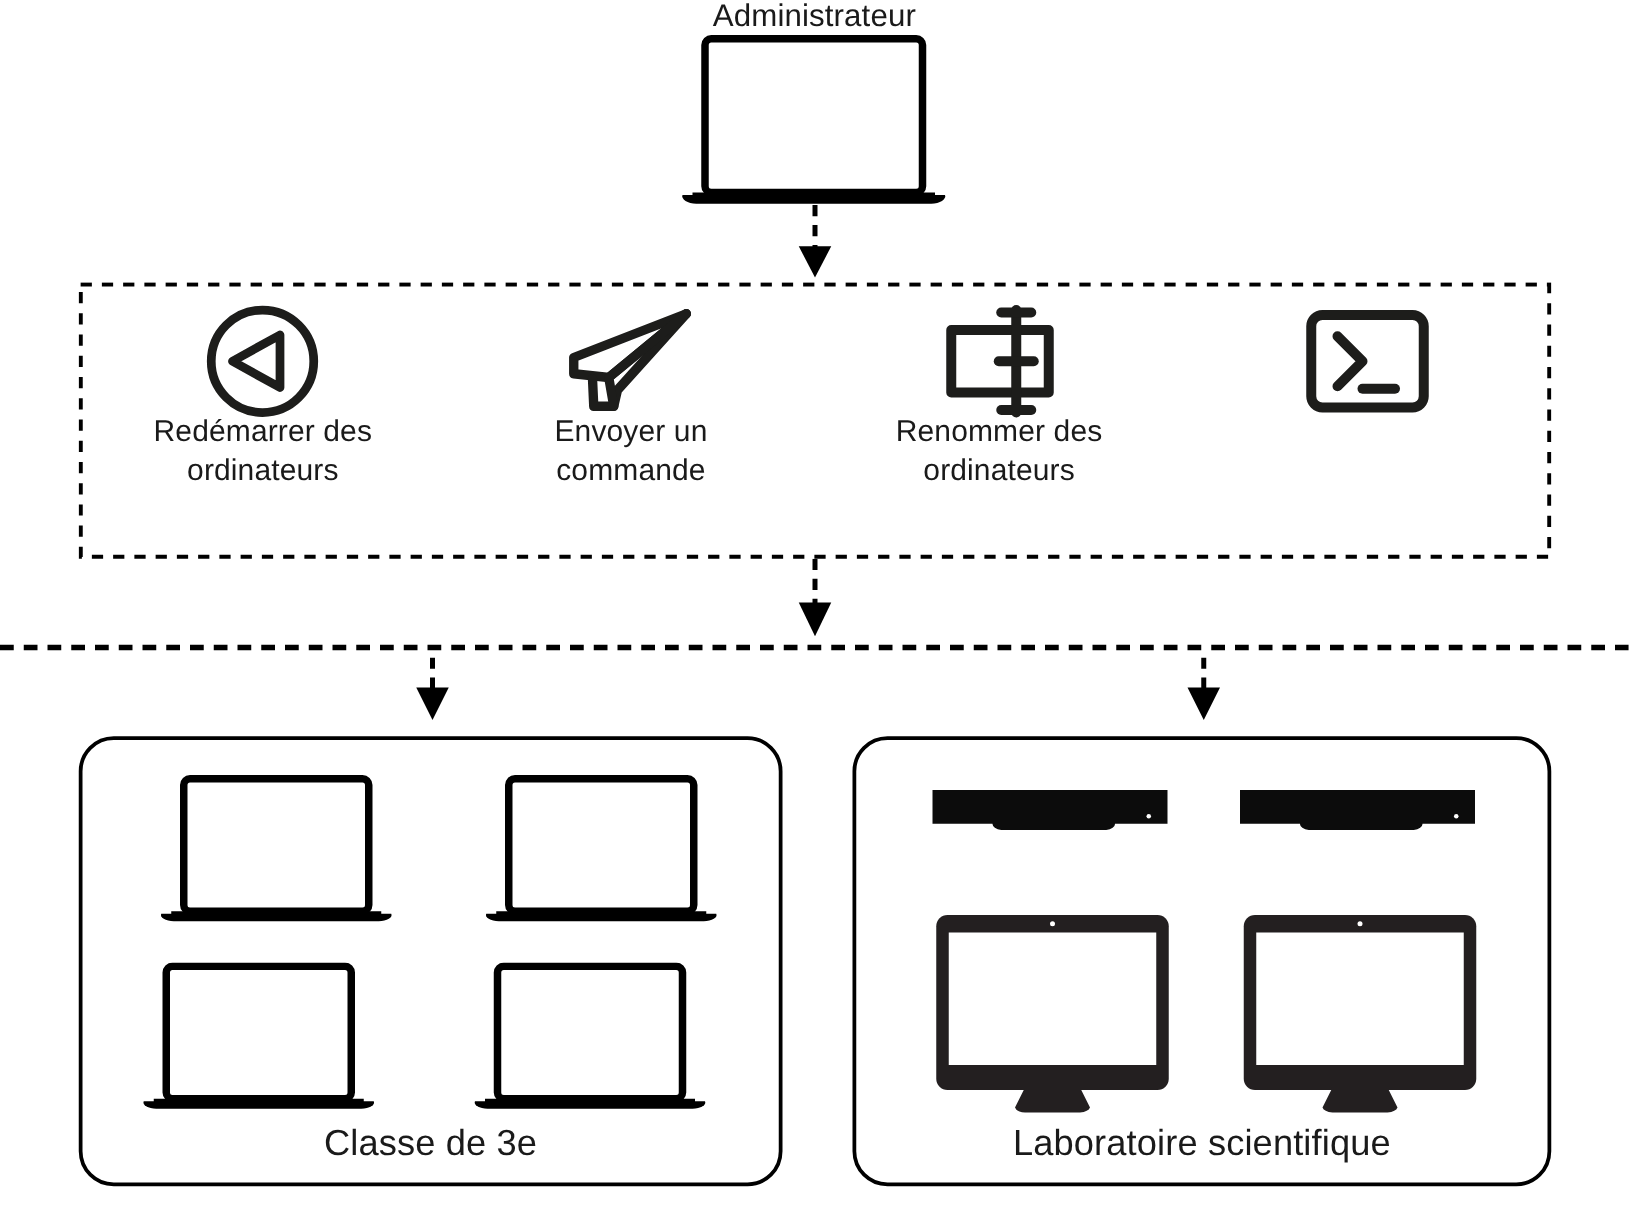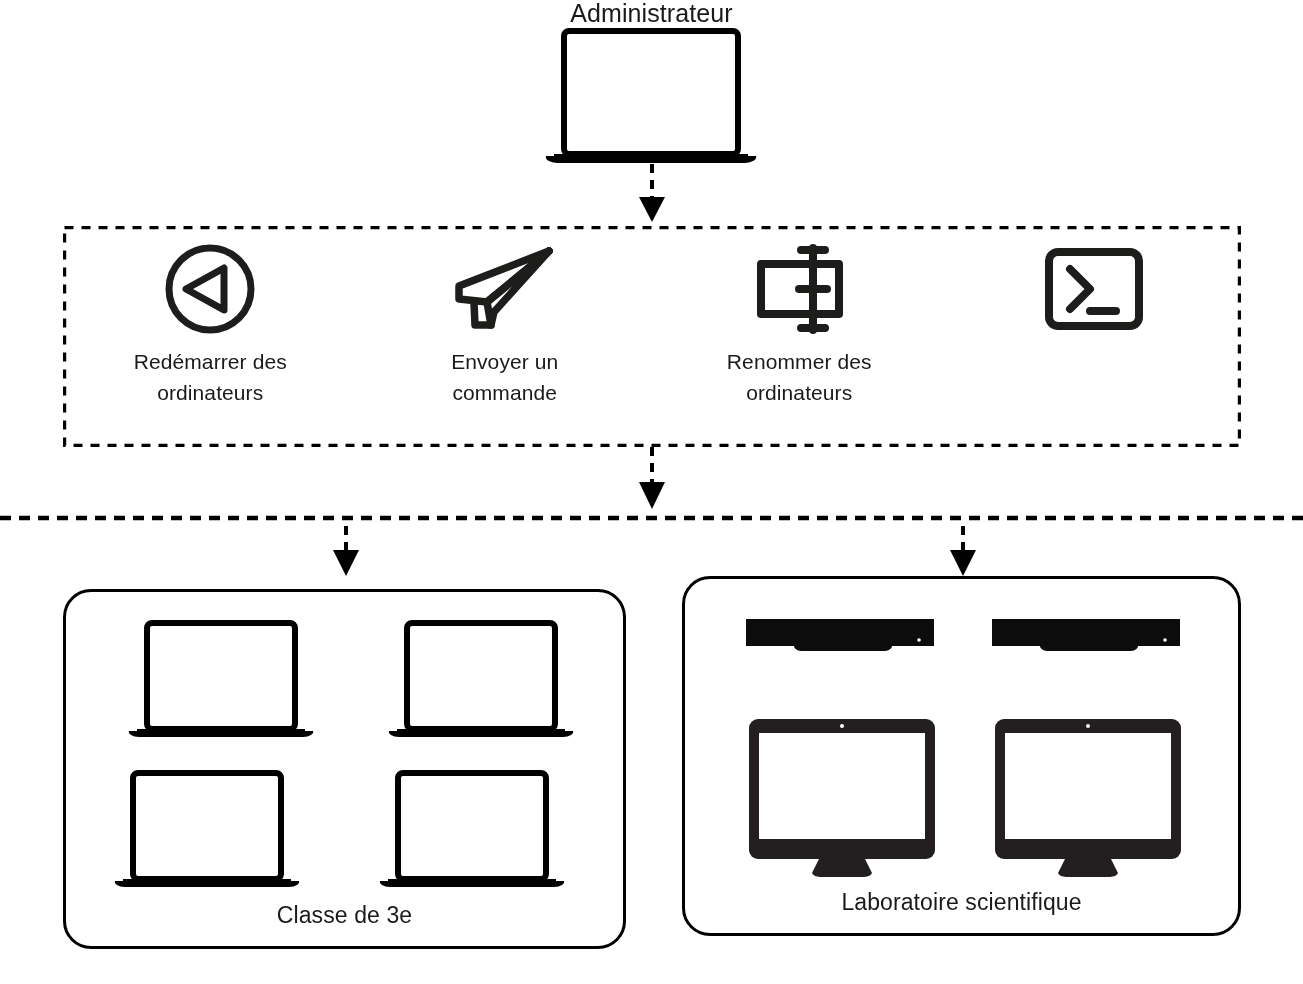--- a/index.html
+++ b/index.html
@@ -26,37 +26,37 @@
   #actions-row{
     position:absolute;left:63px;top:226px;width:1178px;height:221px;
     display:flex;align-items:flex-start;justify-content:space-around;
     padding-top:22px;box-sizing:border-box;
   }
   .action-item{
     width:250px;display:flex;flex-direction:column;align-items:center;
   }
   .action-icon{height:82px;display:flex;align-items:center;justify-content:center;}
   .action-label{
-    margin-top:16px;text-align:center;font-size:21px;line-height:31px;color:#1a1a1a;
+    margin-top:0;text-align:center;font-size:24px;line-height:31px;color:#1a1a1a;
     white-space:pre-line;letter-spacing:.1px;
   }
 
   
   #divider{position:absolute;left:0;top:511px;width:1303px;height:14px;}
 
   
   .group-box{
     position:absolute;box-sizing:border-box;
     border:3px solid #000;border-radius:28px;background:#fff;
   }
   #group-left{left:63px;top:589px;width:563px;height:360px;}
-  #group-right{left:682px;top:576px;width:559px;height:360px;}
+  #group-right{left:682px;top:589px;width:559px;height:360px;}
   .group-label{
     position:absolute;left:0;bottom:16px;width:100%;text-align:center;
-    font-size:23px;line-height:30px;color:#1a1a1a;letter-spacing:.1px;
+    font-size:29px;line-height:30px;color:#1a1a1a;letter-spacing:.1px;
   }
   .devices{
     position:absolute;left:0;top:0;width:100%;height:100%;
   }
 
   
   .lp{position:absolute;}
   svg{display:block;}
 </style>
 </head>

